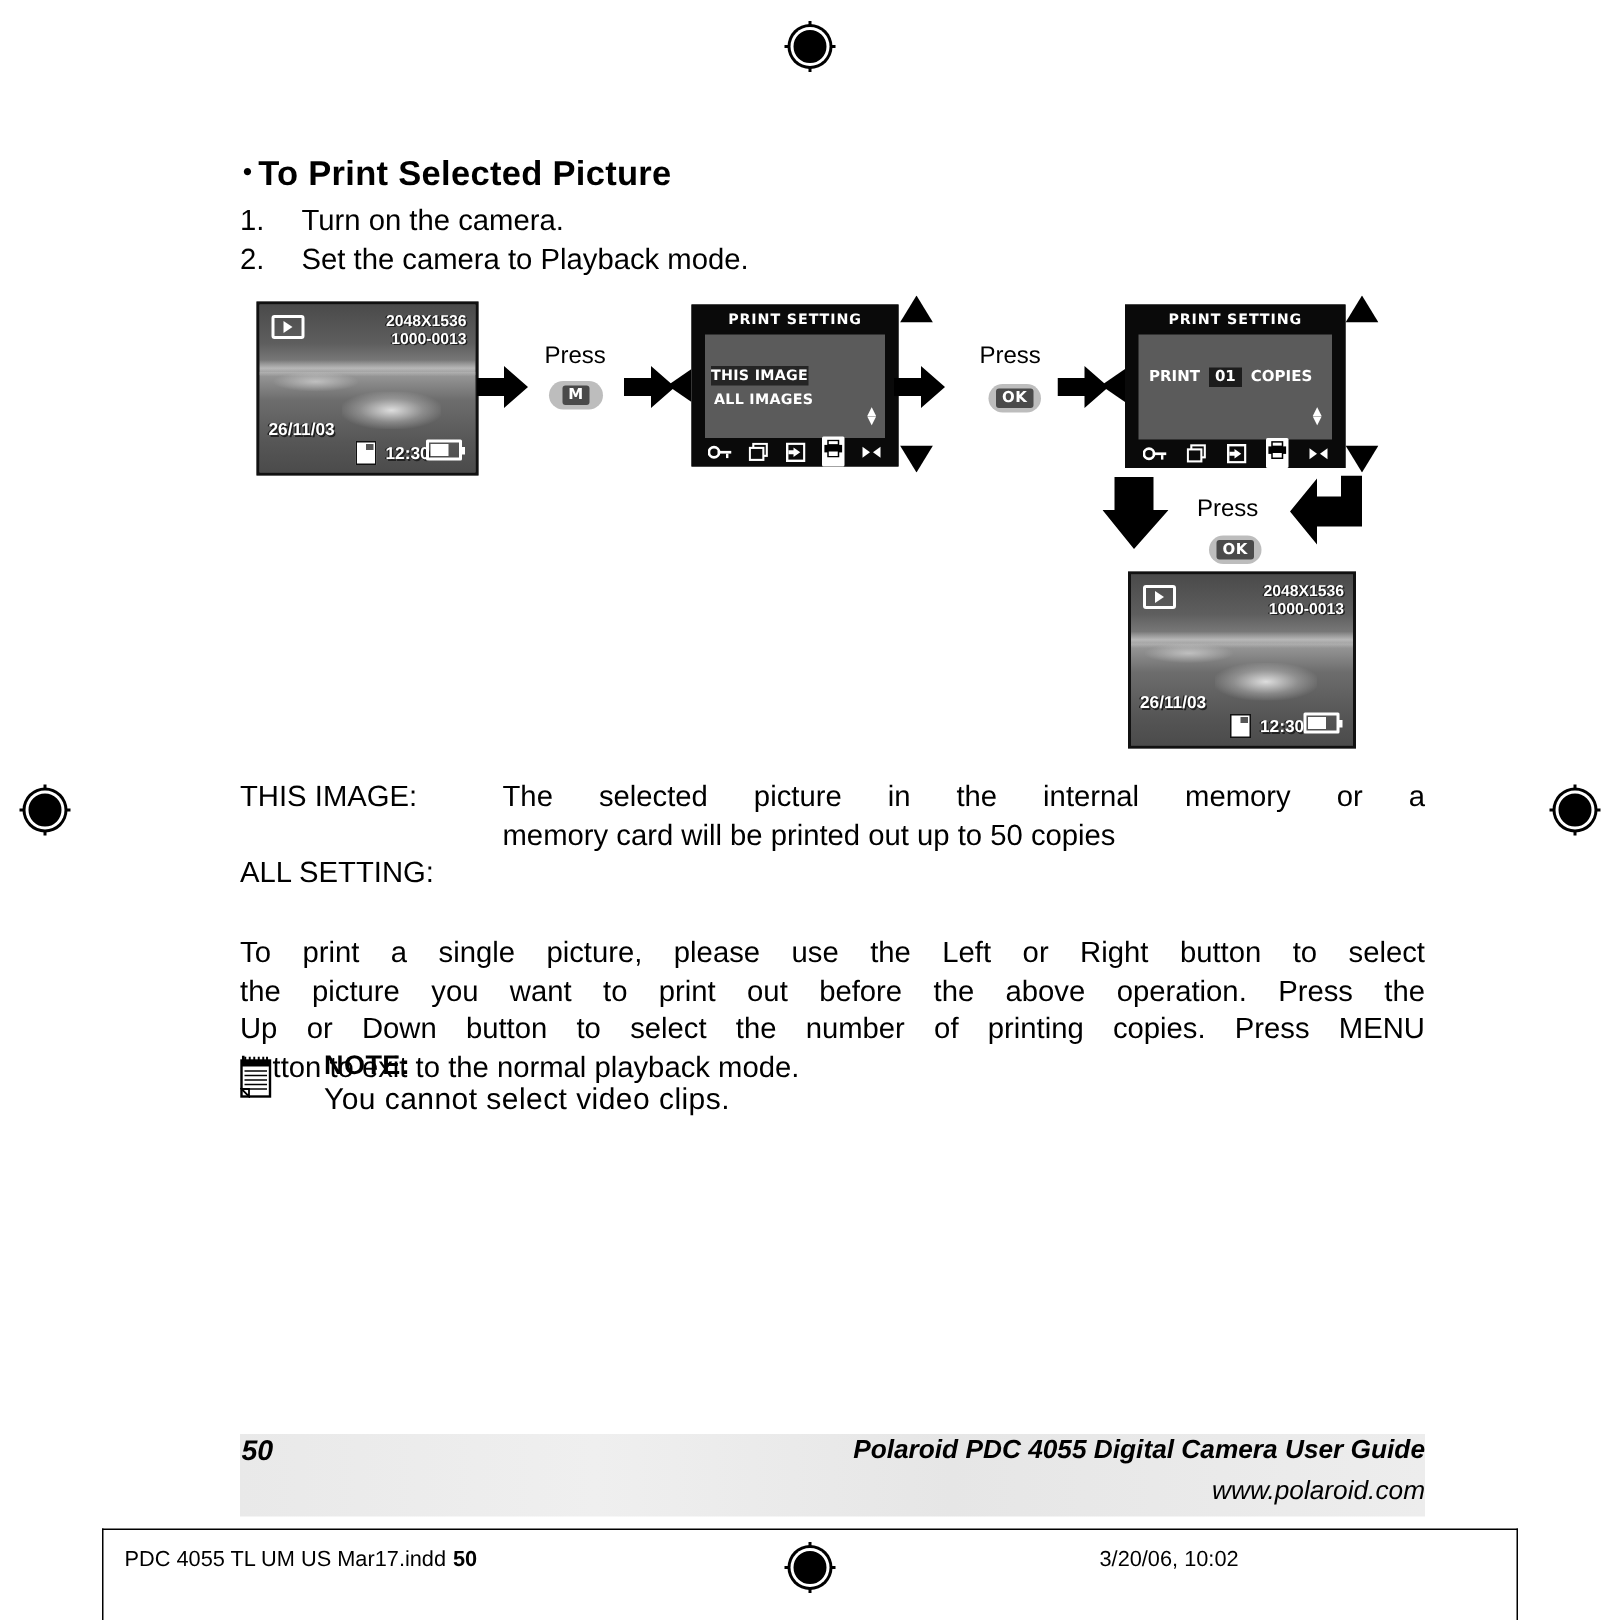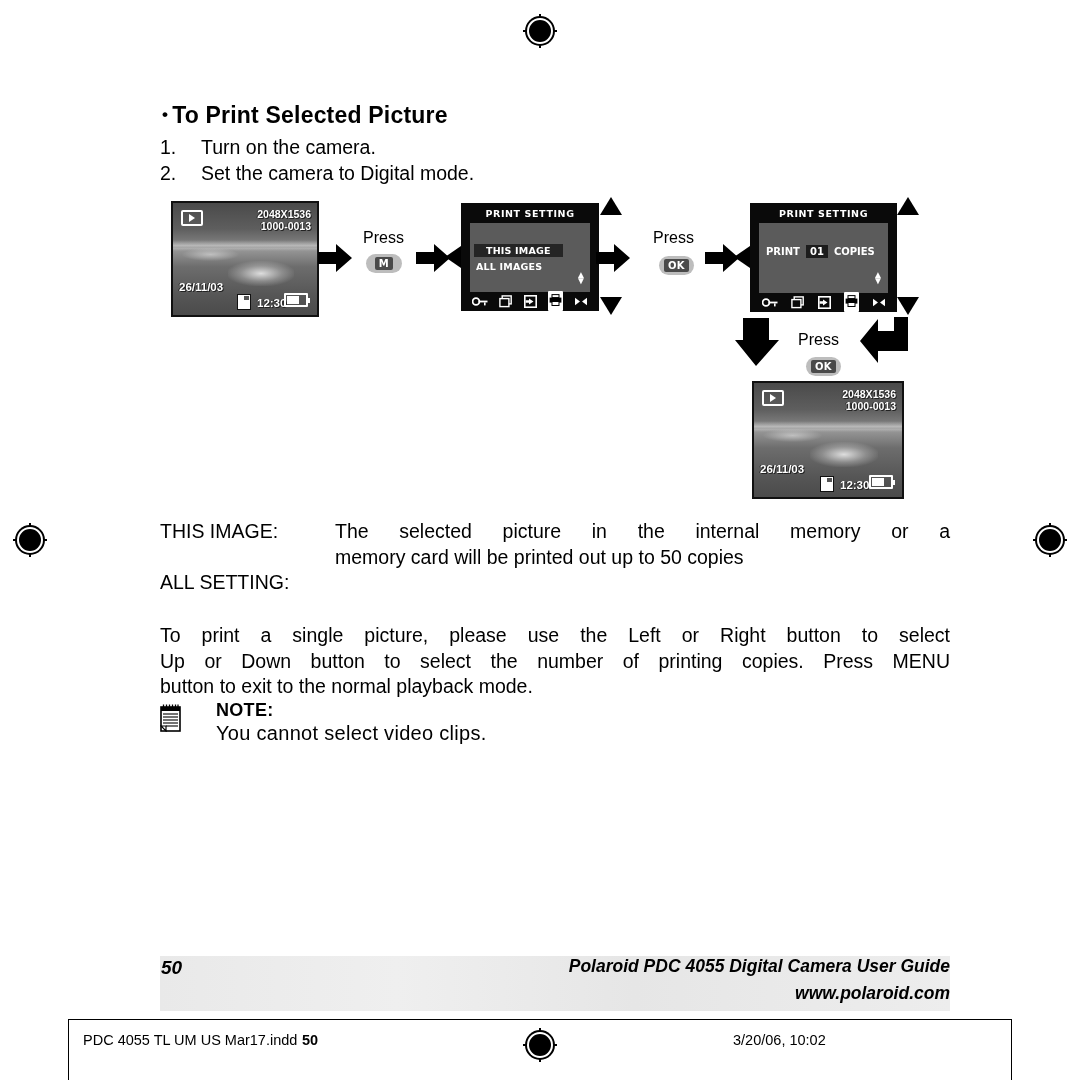--- a/index.html
+++ b/index.html
@@ -206,21 +206,21 @@
   .lcd-menu .opt {
     position: absolute;
     color: #fff;
     font-weight: bold;
     font-family: "DejaVu Sans", sans-serif;
     white-space: nowrap;
     letter-spacing: 0.2px;
   }
   .lcd-menu .opt.sel {
     background: #252525;
-    padding: 1px 12px;
+    padding: 1px 0;
   }
   .lcd-menu .updown {
     position: absolute;
     color: #fff;
     font-size: 10px;
     line-height: 6px;
     text-align: center;
   }
   .lcd-menu .iconbar {
     position: absolute;
@@ -351,21 +351,21 @@
     font-size: 17.5px;
     font-weight: bold;
     font-style: italic;
     white-space: nowrap;
   }
   .foot-url {
     position: absolute;
     right: 130px;
     top: 983px;
     font-size: 17.5px;
-    font-weight: bold;
+    font-weight: normal;
     font-style: italic;
     white-space: nowrap;
   }
 
   .rule-bottom {
     position: absolute;
     left: 68px;
     top: 1019px;
     width: 944px;
     height: 1px;
@@ -444,21 +444,21 @@
     <span class="bullet">•</span><span>To Print Selected Picture</span>
   </div>
 
   <div class="steps">
     <div class="step-row">
       <span class="step-num">1.</span>
       <span class="step-txt">Turn on the camera.</span>
     </div>
     <div class="step-row">
       <span class="step-num">2.</span>
-      <span class="step-txt">Set the camera to Digital mode.</span>
+      <span class="step-txt">Set the camera to Playback mode.</span>
     </div>
   </div>
 
   <div class="figure">
 
     <div class="lcd-photo" style="left:171px; top:201px; width:144px; height:112px;">
       <div class="sky"></div>
         <div class="land"></div>
         <div class="haze"></div>
       <div class="glow2"></div>
@@ -629,20 +629,21 @@
         <span>memory card will be printed out up to 50 copies</span>
       </span>
     </div>
     <div class="def-row">
       <span class="def-term">ALL SETTING:</span>
     </div>
   </div>
 
   <div class="para" style="top:611px;">
     <span class="j">To print a single picture, please use the Left or Right button to select</span>
+    <span class="j">the picture you want to print out before the above operation. Press the</span>
     <span class="j">Up or Down button to select the number of printing copies. Press MENU</span>
     <span class="last">button to exit to the normal playback mode.</span>
   </div>
 
   <div class="note">
     <svg class="note-icon" viewBox="0 0 22 29">
       <rect x="1" y="4" width="19" height="24" fill="#fff" stroke="#000" stroke-width="1.6"></rect>
       <rect x="1" y="4" width="19" height="4" fill="#000"></rect>
       <g stroke="#000" stroke-width="1.3">
         <line x1="3.5" y1="1.5" x2="3.5" y2="5"></line>

